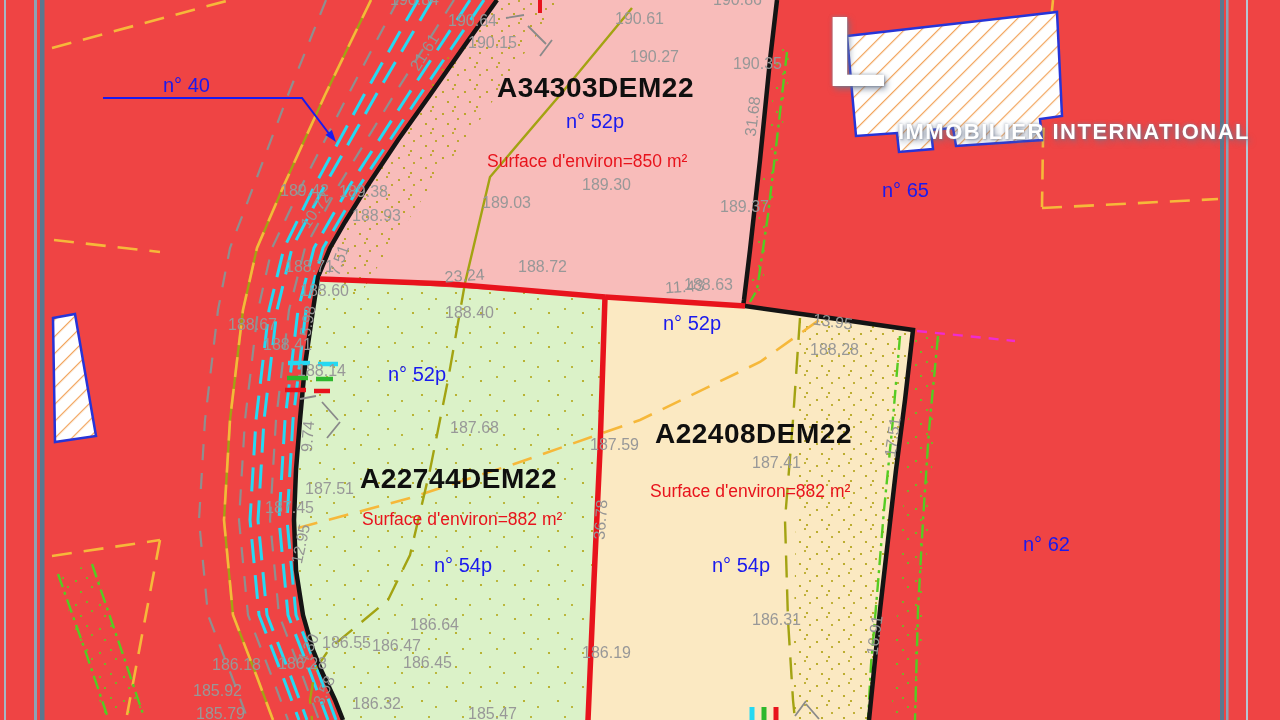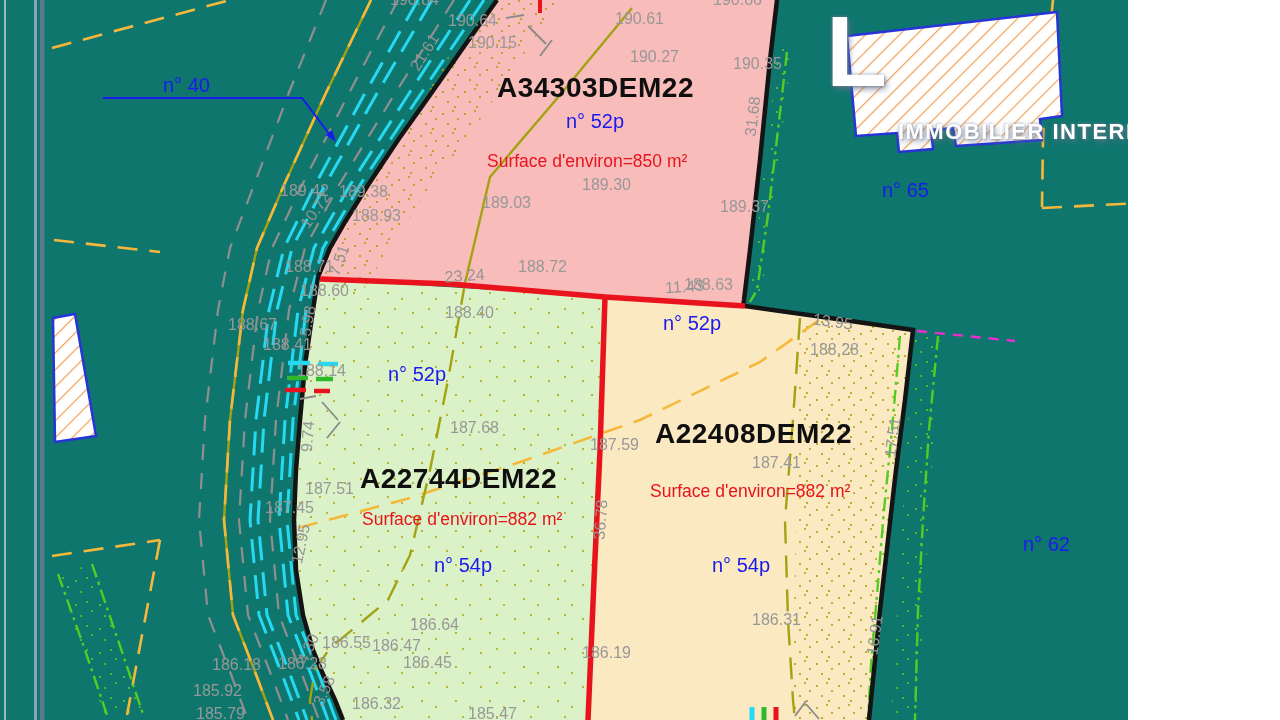--- a/index.html
+++ b/index.html
@@ -1,16 +1,16 @@
 <!DOCTYPE html>
 <html><head>
 <meta charset="utf-8">
 <style>
   html,body{margin:0;padding:0;background:#fff;}
-  .stage{position:relative;width:1128px;height:720px;overflow:hidden;background:#0f766e;
+  .stage{position:relative;width:1280px;height:720px;overflow:hidden;background:#ef4444;
          font-family:"Liberation Sans",sans-serif;}
   #plan{position:absolute;left:0;top:0;}
   #plan text{font-family:"Liberation Sans",sans-serif;}
   .elev{font-size:16px;fill:#989898;}
   .dim{font-size:16px;fill:#949494;text-anchor:middle;}
   .pid{font-size:28px;font-weight:bold;fill:#0f0f0f;letter-spacing:.5px;}
   .surf{font-size:17.5px;fill:#e8131c;}
   .pno{font-size:20px;fill:#1a1aee;}
   .logo{position:absolute;left:826px;top:0px;width:424px;height:125px;pointer-events:none;}
   .logo span,.logo div{color:#ffffff;

